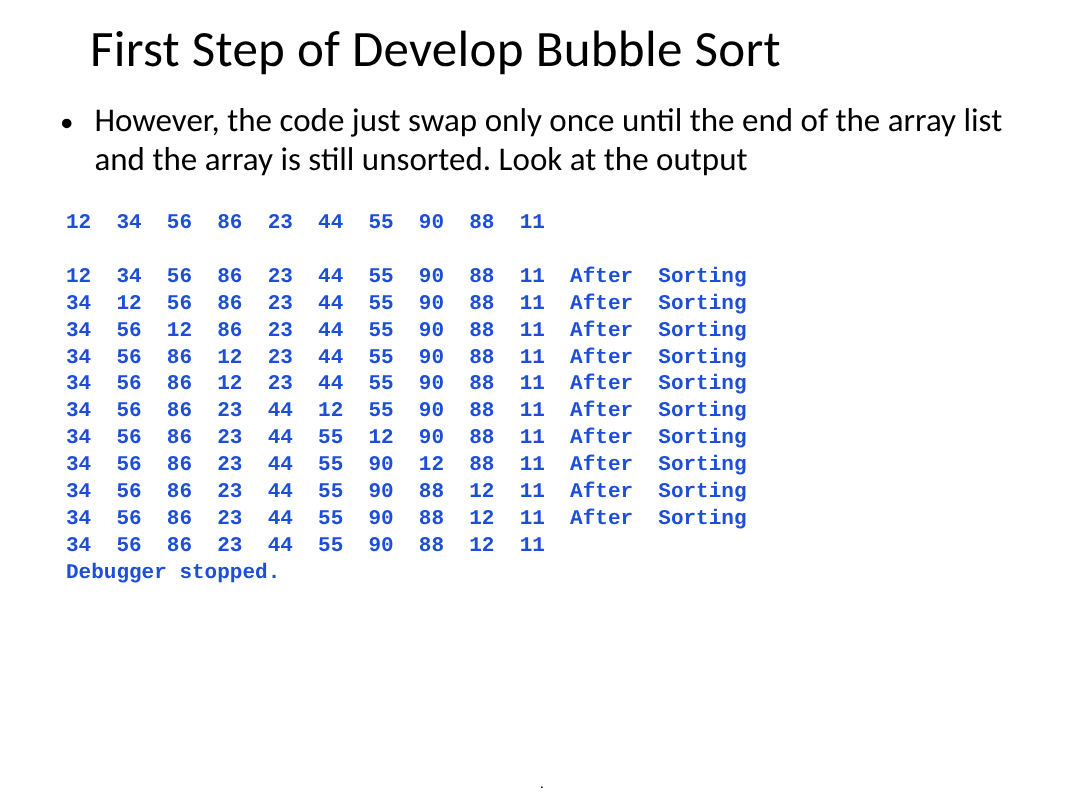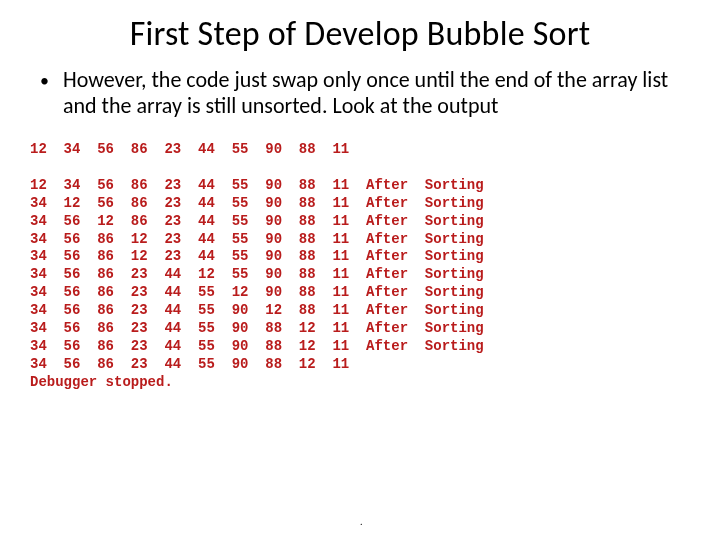--- a/index.html
+++ b/index.html
@@ -14,21 +14,21 @@
   .slide {
     box-sizing: border-box;
     width: 720px;
     height: 540px;
     padding: 10px 30px 10px 30px;
     position: relative;
   }
   .title {
     font-size: 34px;
     font-weight: 400;
-    text-align: center;
+    text-align: left;
     line-height: 1.15;
     margin: 4px 30px 14px 30px;
     letter-spacing: 0.2px;
   }
   .body {
     font-size: 22px;
     line-height: 1.18;
     margin-left: 10px;
   }
   .bullet {
@@ -39,26 +39,27 @@
   .bullet .dot {
     font-size: 18px;
     line-height: 1.35;
     margin-top: 2px;
   }
   .bullet .txt {
     flex: 1;
   }
   .console {
     margin-top: 22px;
+    margin-left: 14px;
     font-family: "Courier New", Courier, monospace;
     font-size: 14px;
     font-weight: bold;
     line-height: 1.28;
     white-space: pre;
-    color: #b91c1c;
+    color: #1d4ed8;
   }
   .footer-dot {
     position: absolute;
     left: 50%;
     bottom: 12px;
     font-size: 10px;
     color: #000;
   }
 </style>
 </head>

